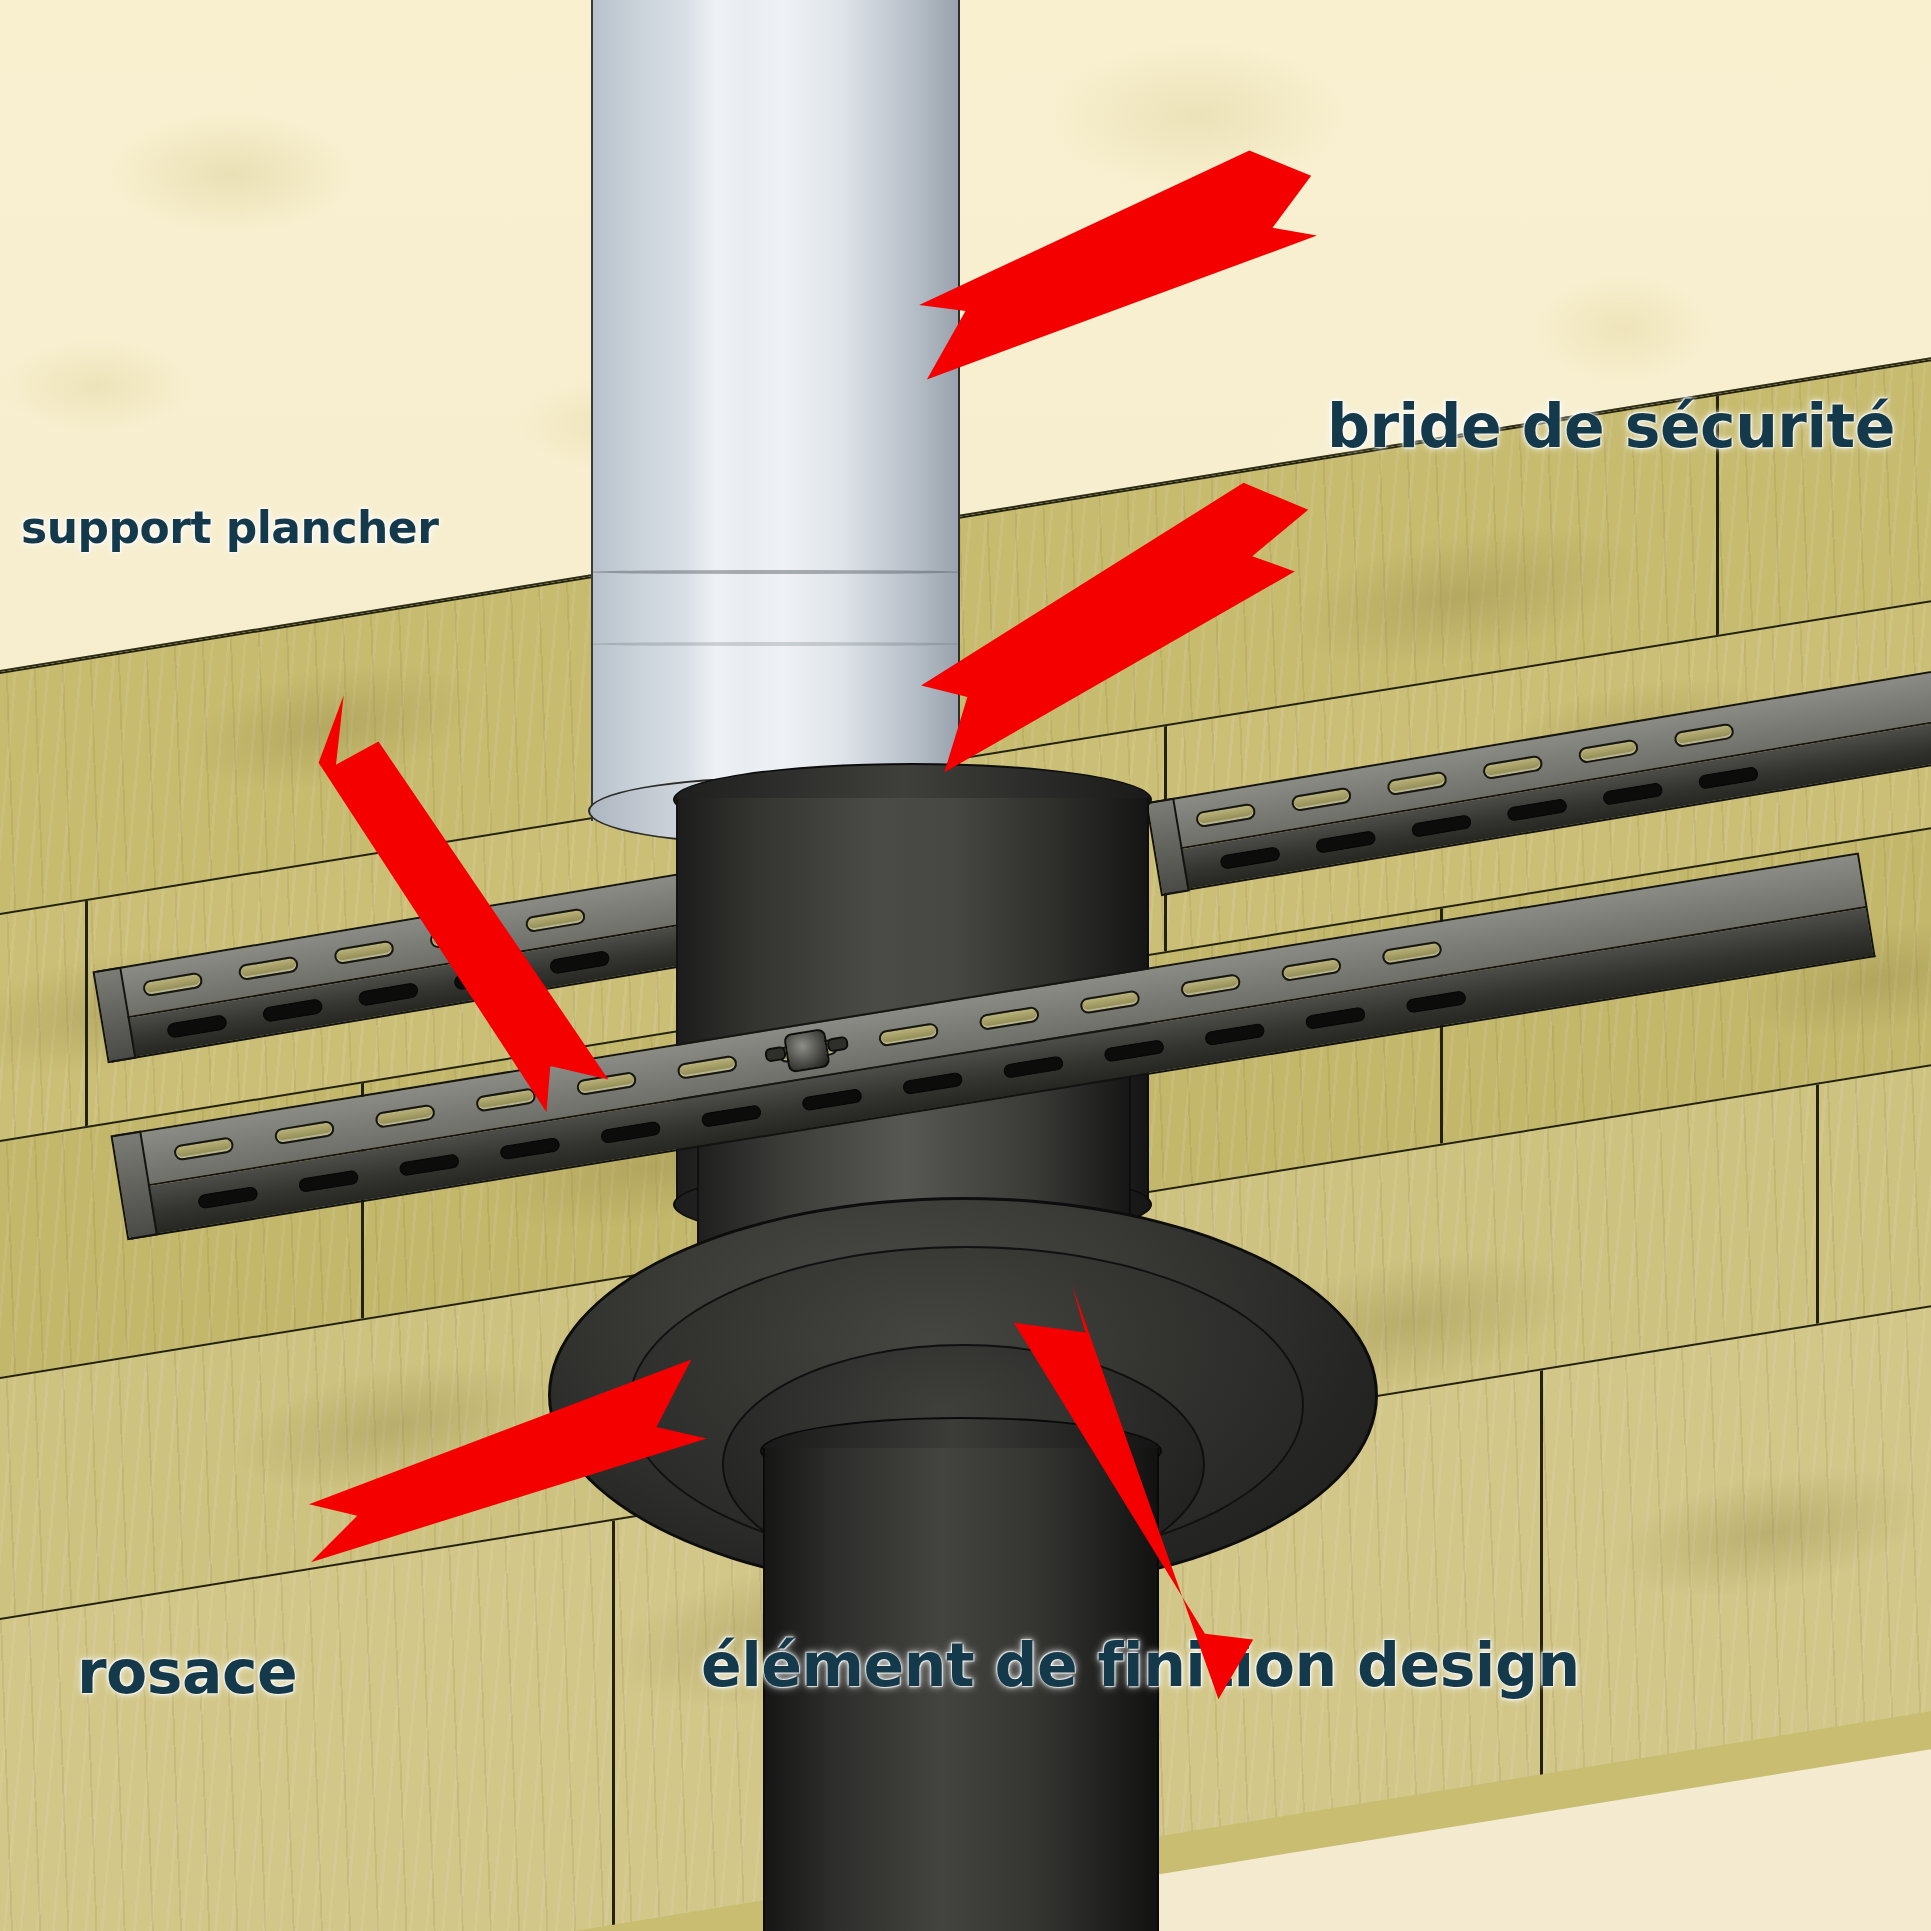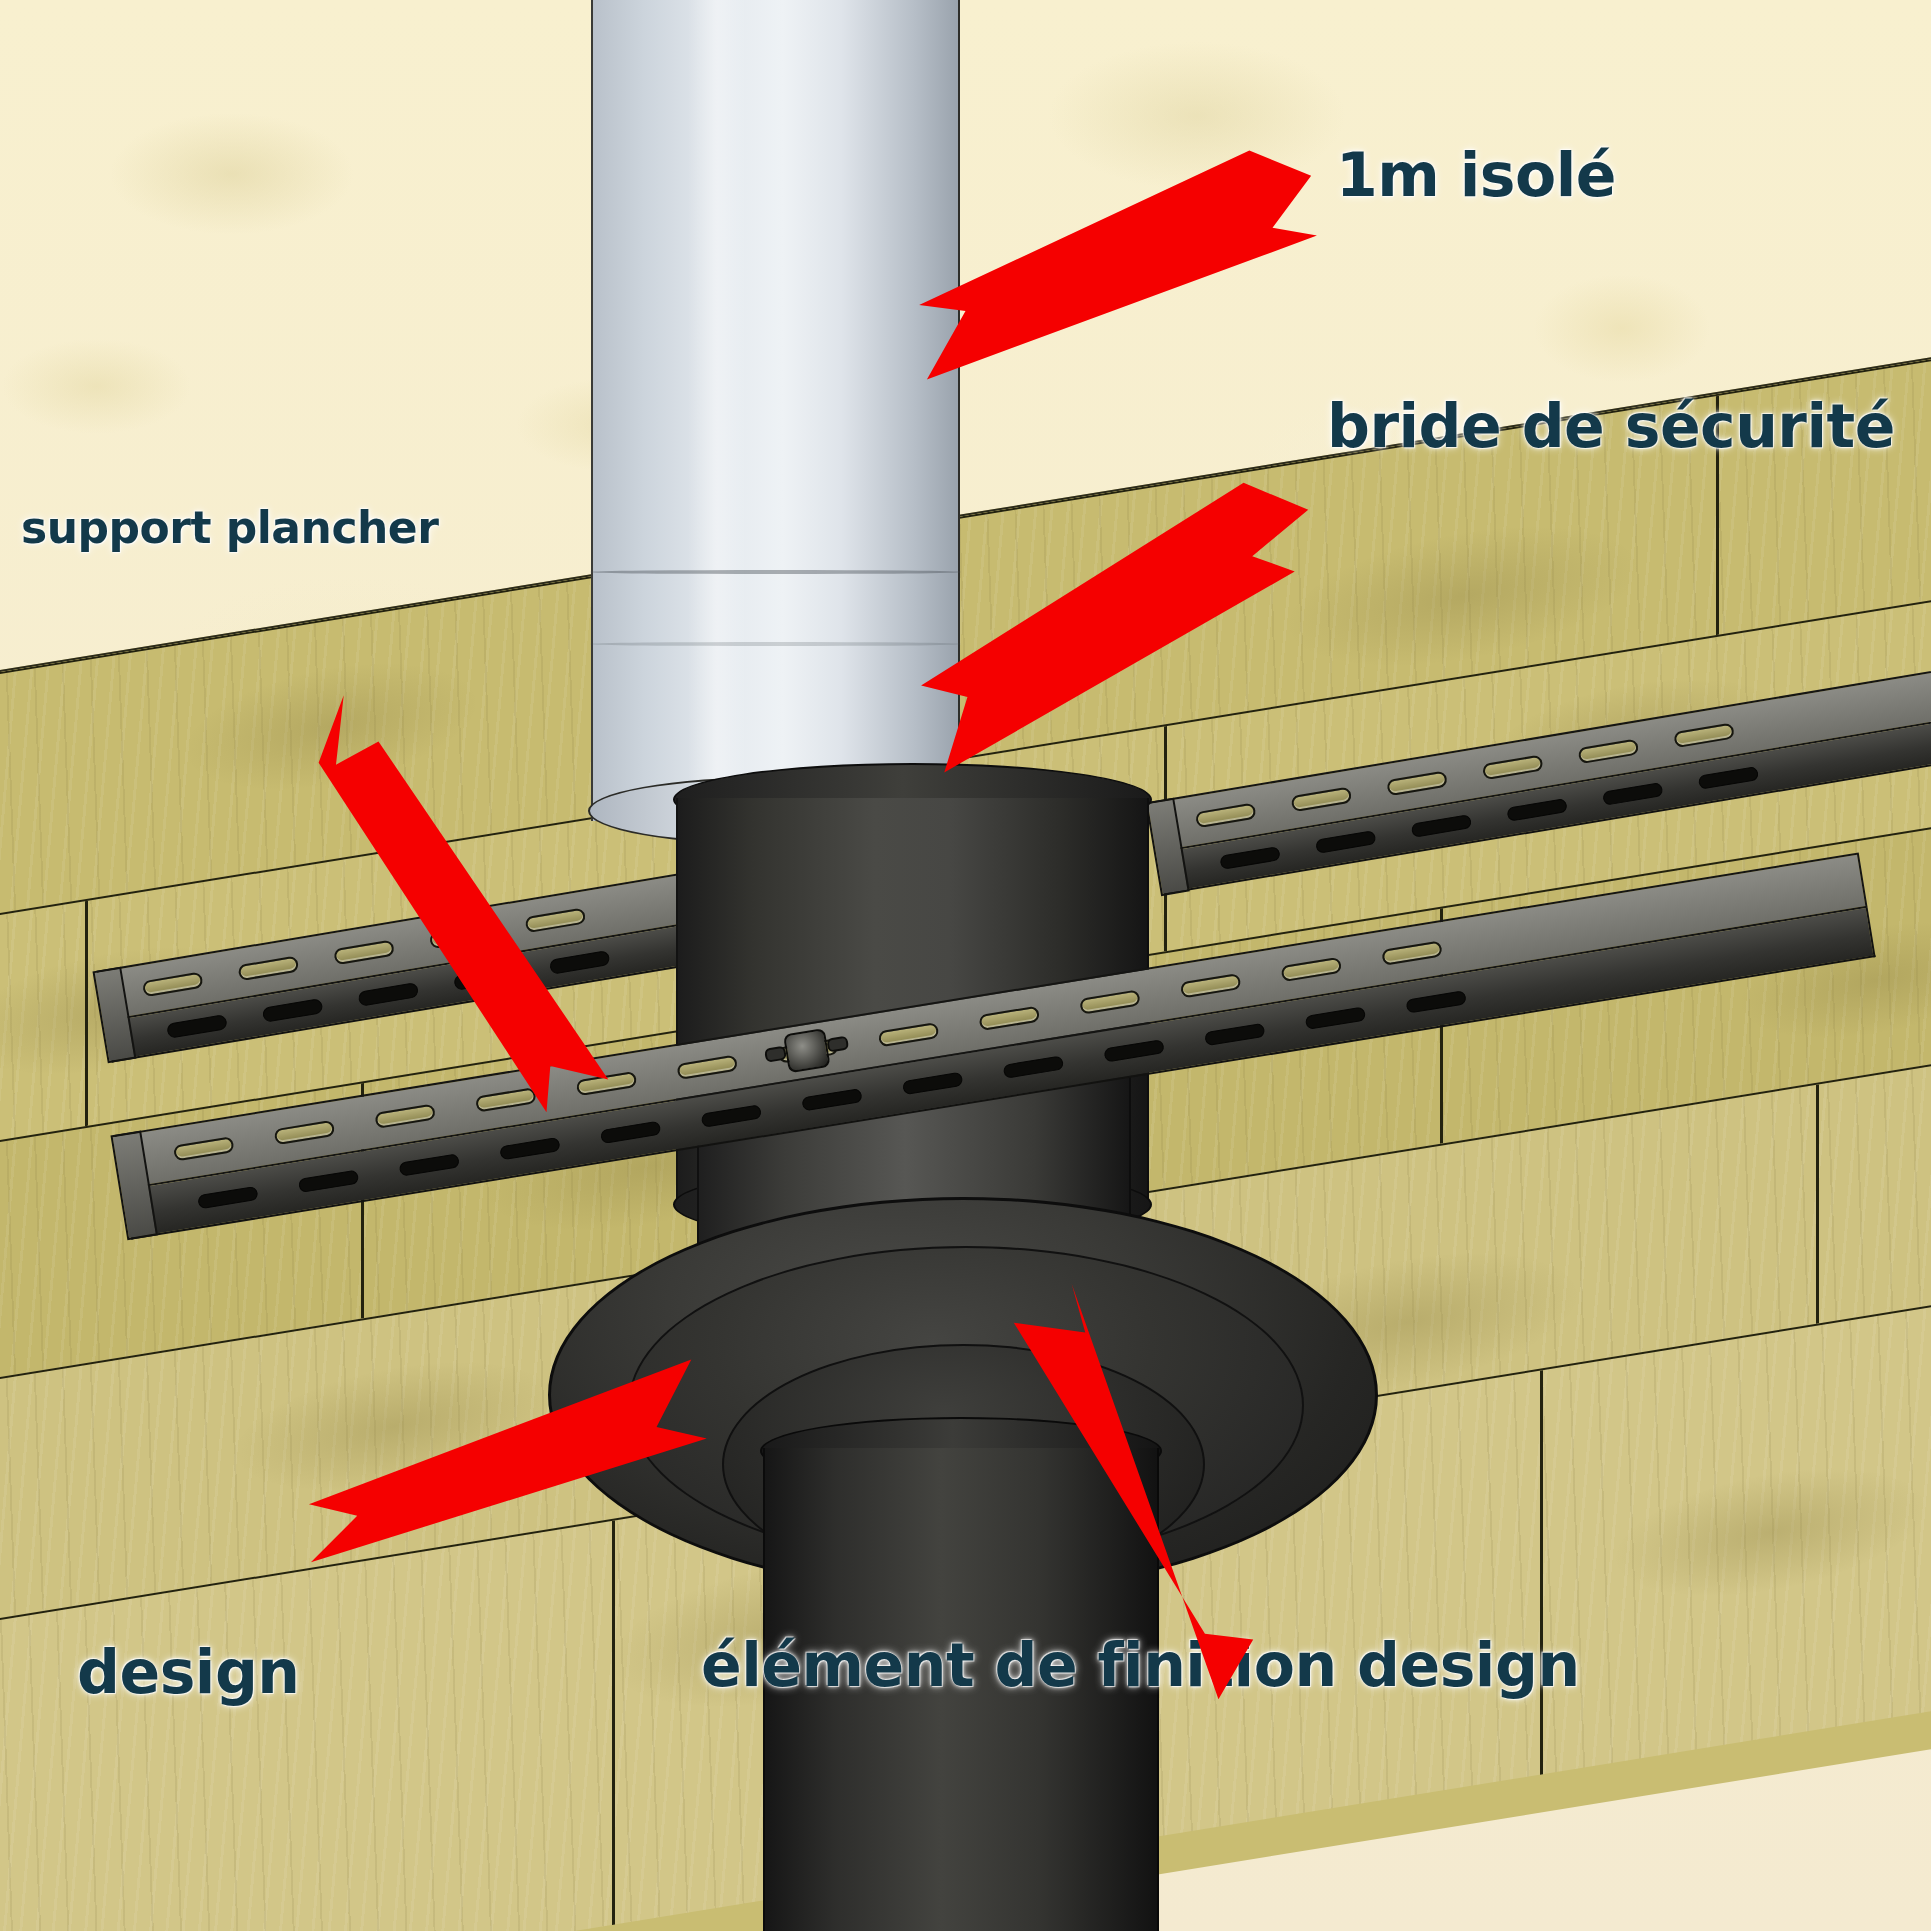--- a/index.html
+++ b/index.html
@@ -363,24 +363,23 @@
       <polygon fill="#f50000" points="322,1618 370,1570 320,1558 716,1408 680,1478 732,1490"></polygon>
     </svg>
   </div>
 
   <div class="arrow" style="left:0;top:0;width:1931px;height:1931px;z-index:60;">
     <svg width="1931" height="1931" viewBox="0 0 2000 2000">
       <polygon fill="#f50000" points="1262,1760 1298,1698 1248,1692 1050,1370 1124,1380 1110,1330"></polygon>
     </svg>
   </div>
 
-  <div class="label" style="left:1336px;top:140px;font-size:60px;">1m isolé</div>
 
   <div class="label" style="left:1327px;top:391px;font-size:60px;">bride de sécurité</div>
 
   <div class="label" style="left:21px;top:502px;font-size:44px;">support plancher</div>
 
-  <div class="label" style="left:77px;top:1637px;font-size:60px;">design</div>
+  <div class="label" style="left:77px;top:1637px;font-size:60px;">rosace</div>
 
   <div class="label" style="left:701px;top:1630px;font-size:60px;">élément de finition design</div>
 
 </div>
 
 
 </body></html>

